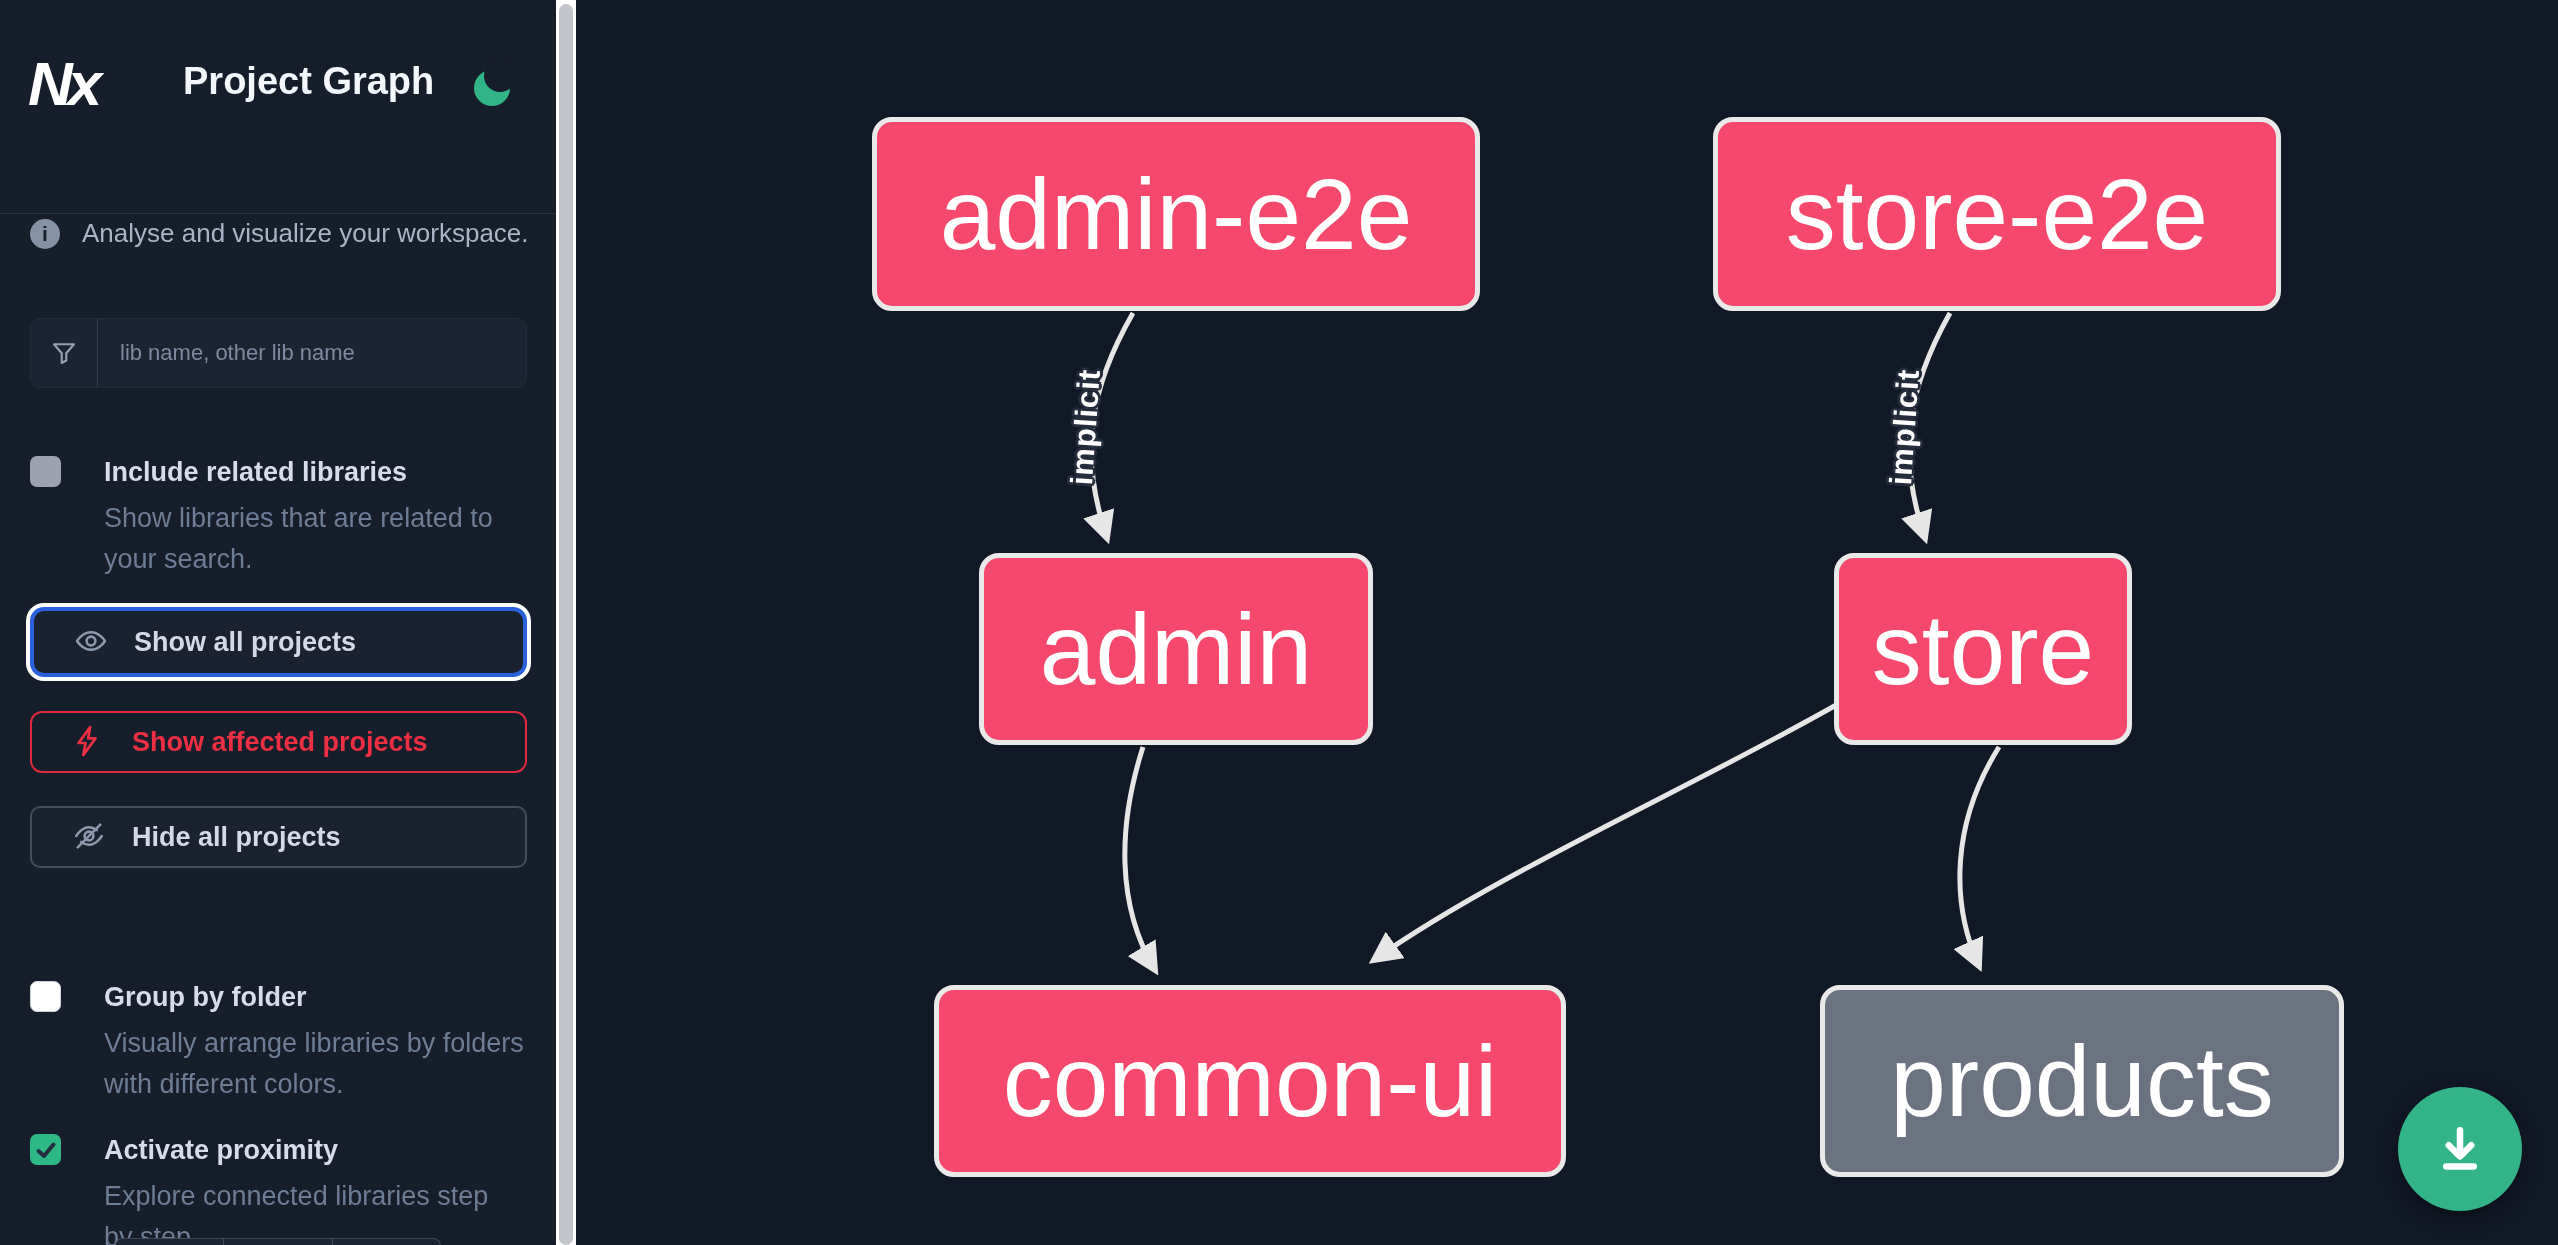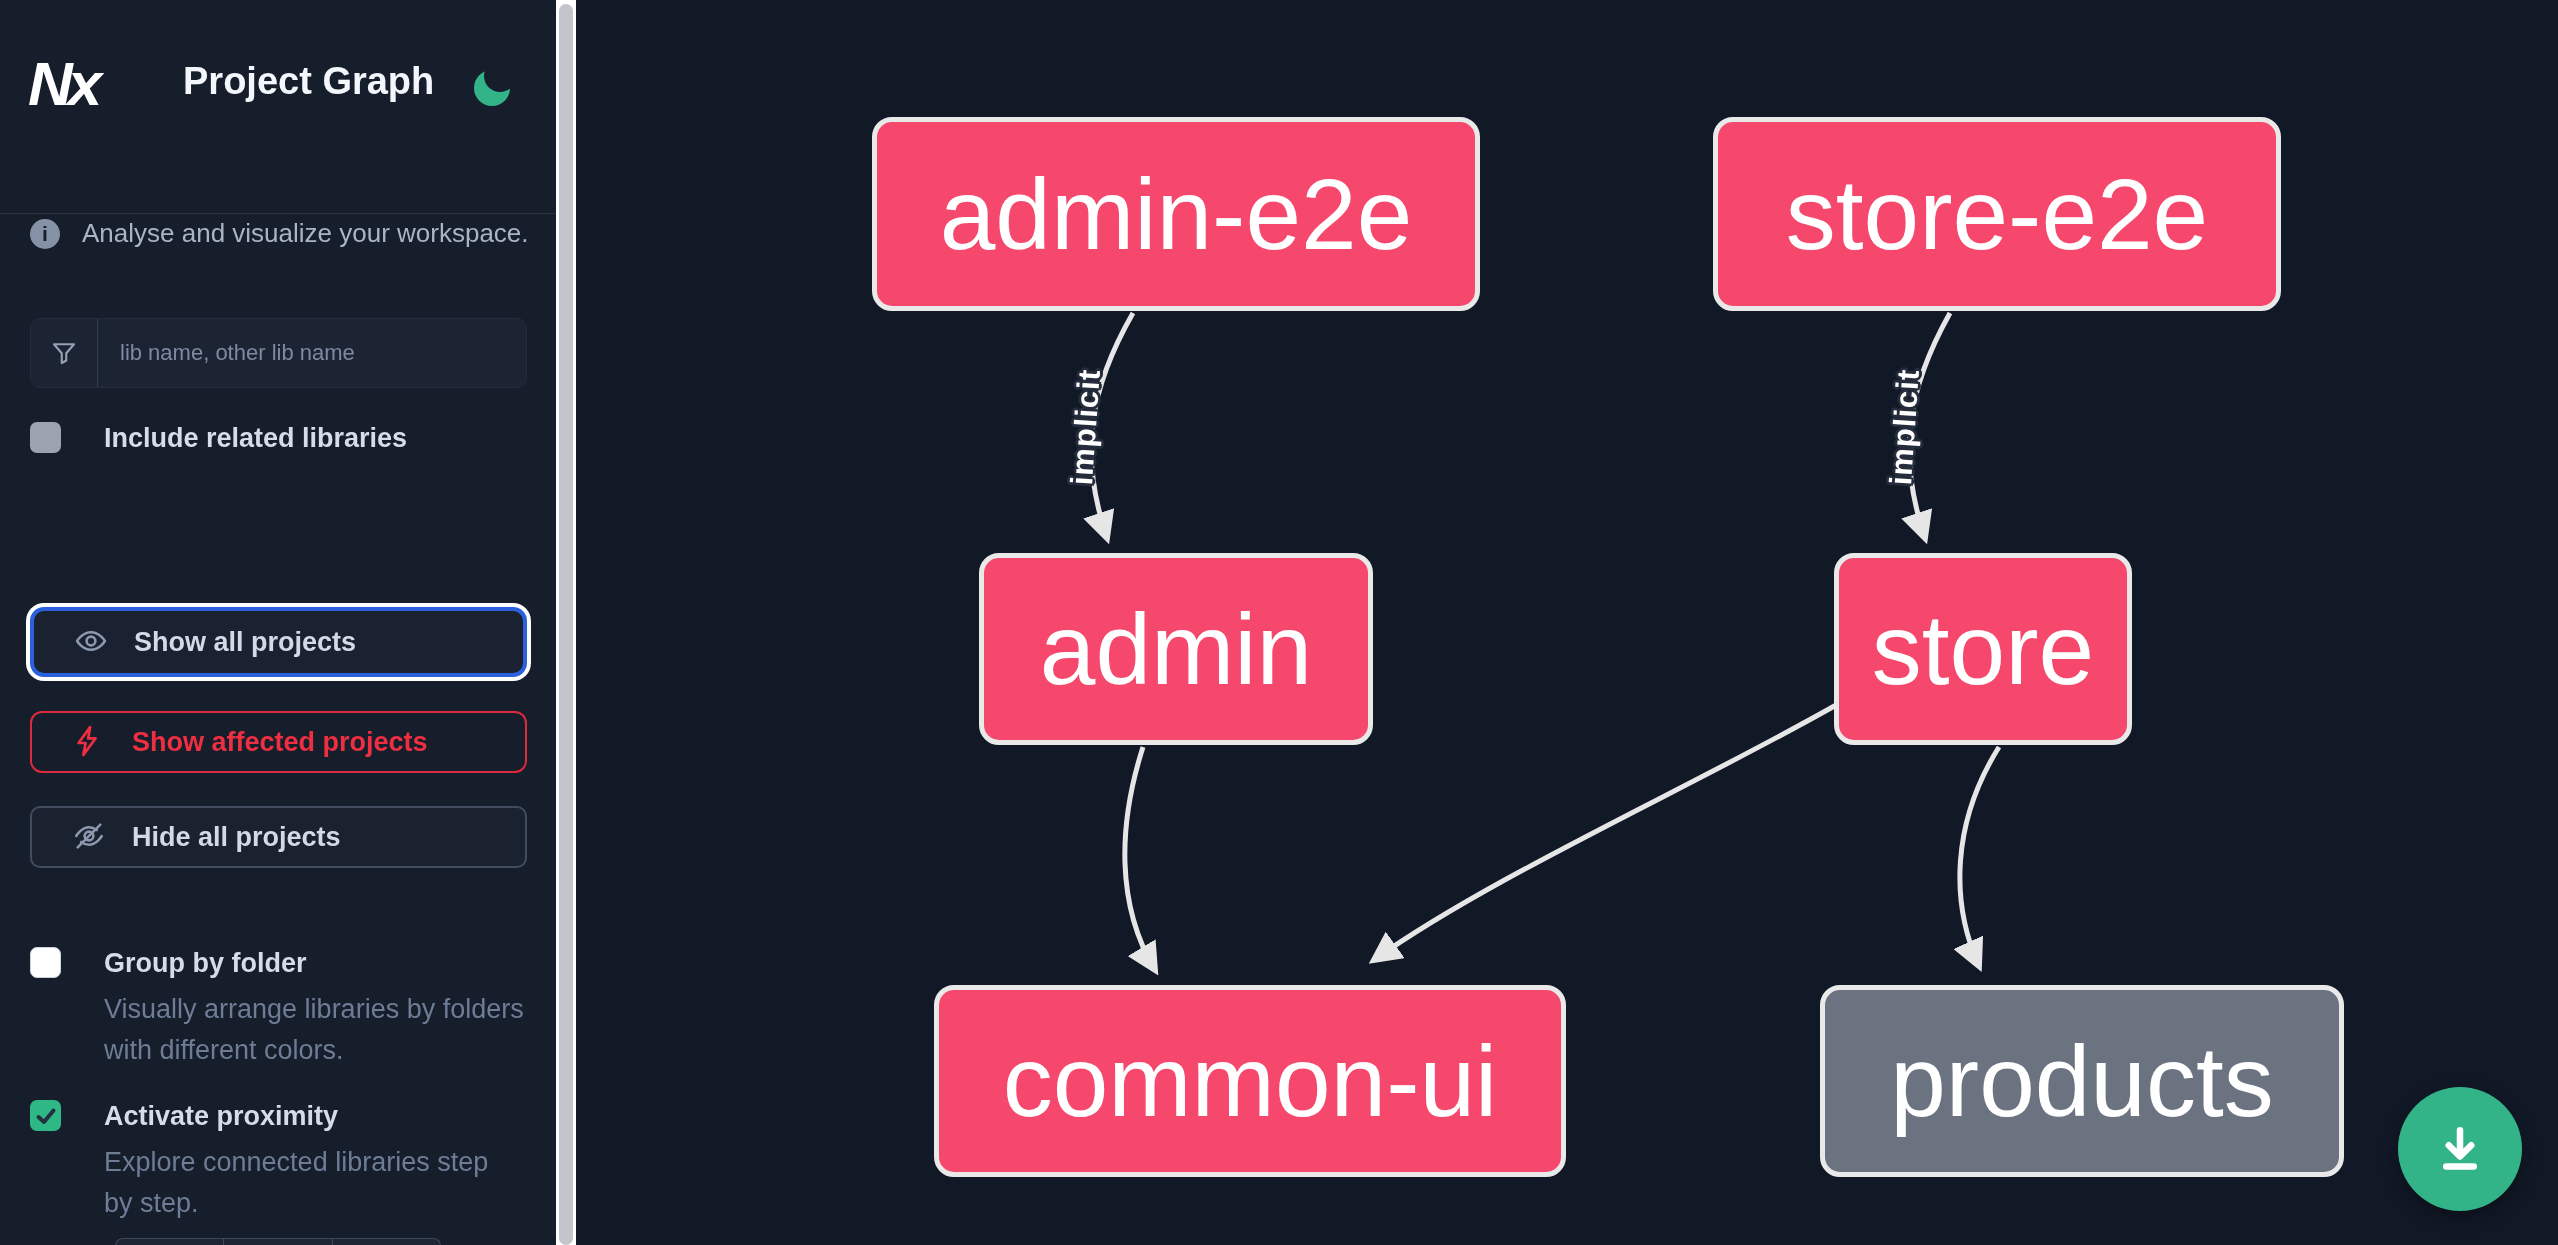--- a/index.html
+++ b/index.html
@@ -24,21 +24,21 @@
   .tagline{font-size:26px;color:#a9b4c6;font-weight:500;}
 
   .search{position:absolute;left:30px;top:318px;width:497px;height:70px;background:#1c2433;
         border:1px solid #232c3c;border-radius:10px;display:flex;align-items:stretch;box-sizing:border-box;}
   .search .icon-cell{width:66px;display:flex;align-items:center;justify-content:center;
         border-right:1px solid #323e55;}
   .search input{flex:1;background:transparent;border:none;outline:none;color:#dfe5ee;
         font-size:22px;padding:0 22px;font-family:"Liberation Sans",sans-serif;}
   .search input::placeholder{color:#7d8aa1;}
 
-  .check-block{position:absolute;left:30px;width:470px;}
+  .check-block{position:absolute;left:30px;width:470px;margin-top:34px;}
   .cb-box{position:absolute;left:0;top:2px;width:31px;height:31px;border-radius:7px;box-sizing:border-box;}
   .cb-gray{background:#9ca3af;}
   .cb-white{background:#ffffff;border:1px solid #cbd2dc;}
   .cb-green{background:#2eb885;display:flex;align-items:center;justify-content:center;}
   .cb-label{margin-left:74px;font-size:27px;font-weight:700;color:#d6dde8;line-height:36px;}
   .cb-desc{margin-left:74px;margin-top:8px;font-size:27px;color:#6e7d96;line-height:41px;width:420px;}
 
   .sb-btn{position:absolute;left:30px;width:497px;display:flex;align-items:center;gap:26px;
         padding:0 40px;box-sizing:border-box;border-radius:12px;background:transparent;
         cursor:pointer;font-family:"Liberation Sans",sans-serif;}
@@ -101,20 +101,21 @@
         <svg width="30" height="30" viewBox="0 0 24 24" fill="none" stroke="#93a0b5" stroke-width="1.7" stroke-linejoin="round">
           <path d="M4 5h16l-6.2 7.2V18l-3.6 2v-7.8z"></path>
         </svg>
       </span>
       <input type="text" value="" placeholder="lib name, other lib name" style="">
     </div>
 
     <div class="check-block" style="top:420px;">
       <span class="cb-box cb-gray"></span>
       <div class="cb-label">Include related libraries</div>
+      <div class="cb-desc">Show libraries that are related to your search.</div>
     </div>
 
     <button class="sb-btn btn-showall">
       <span>
         <svg width="34" height="34" viewBox="0 0 24 24" fill="none" stroke="#8b98ad" stroke-width="1.8" stroke-linecap="round" stroke-linejoin="round">
           <path d="M2.2 12s3.5-6.2 9.8-6.2S21.8 12 21.8 12s-3.5 6.2-9.8 6.2S2.2 12 2.2 12z"></path>
           <circle cx="12" cy="12" r="3.1"></circle>
         </svg>
       </span>
       <span class="lbl">Show all projects</span>

